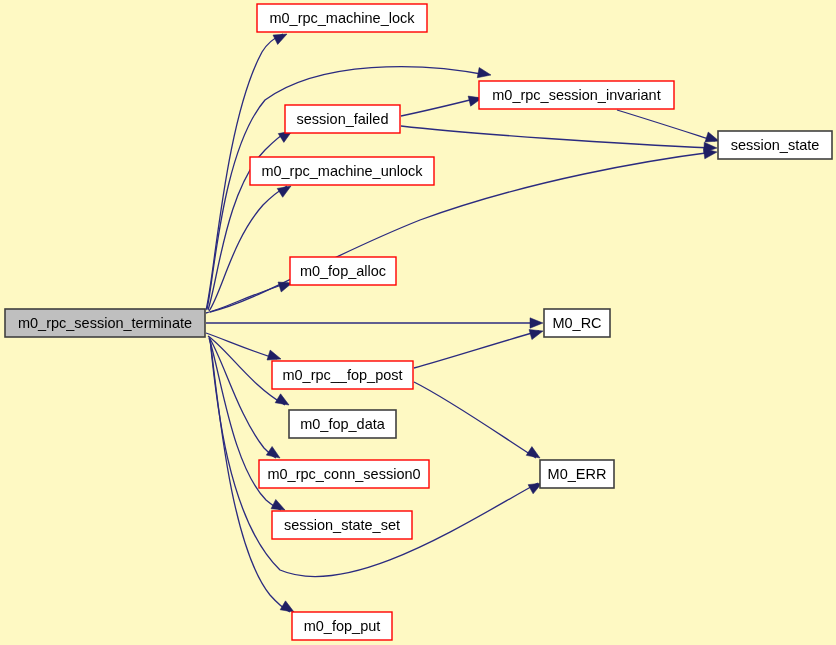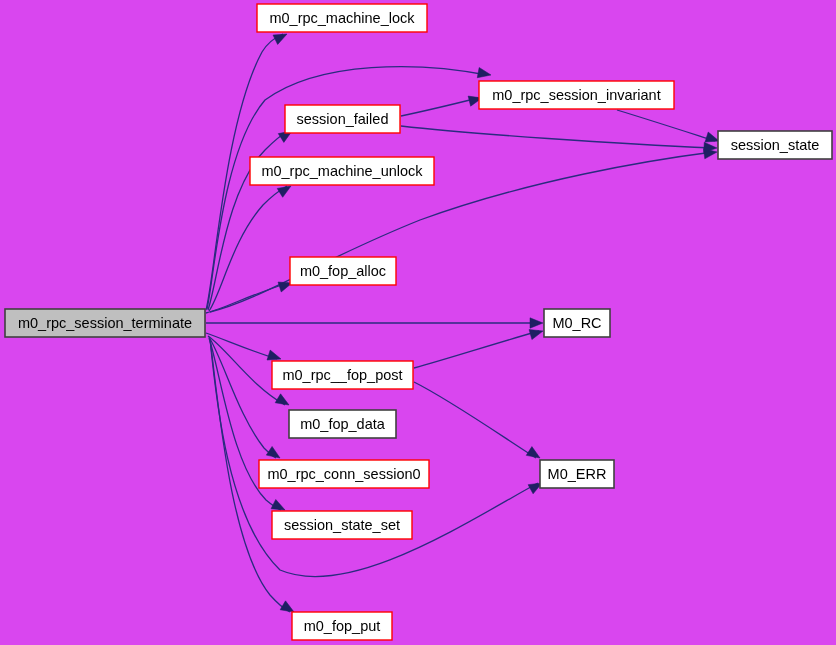--- a/index.html
+++ b/index.html
@@ -7,21 +7,21 @@
     padding: 0;
     background: #ffffff;
   }
   body {
     font-family: "Liberation Sans", sans-serif;
   }
   #graph-canvas {
     position: relative;
     width: 836px;
     height: 645px;
-    background: #d946ef;
+    background: #fef9c3;
     overflow: hidden;
   }
   svg#callgraph {
     display: block;
     width: 836px;
     height: 645px;
   }
   .edge-path {
     fill: none;
     stroke: #2b2b7f;

